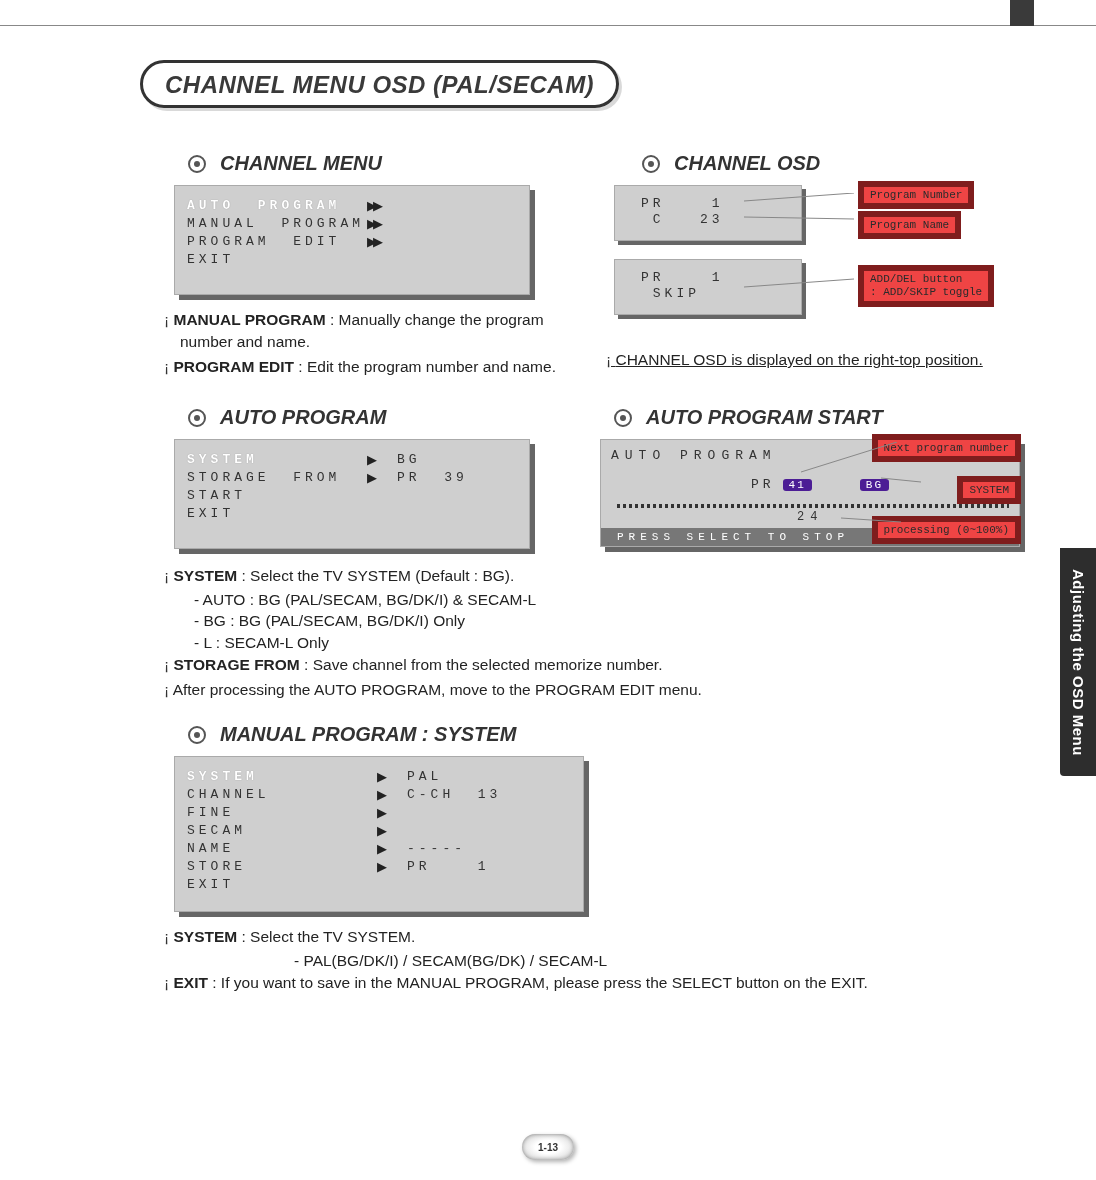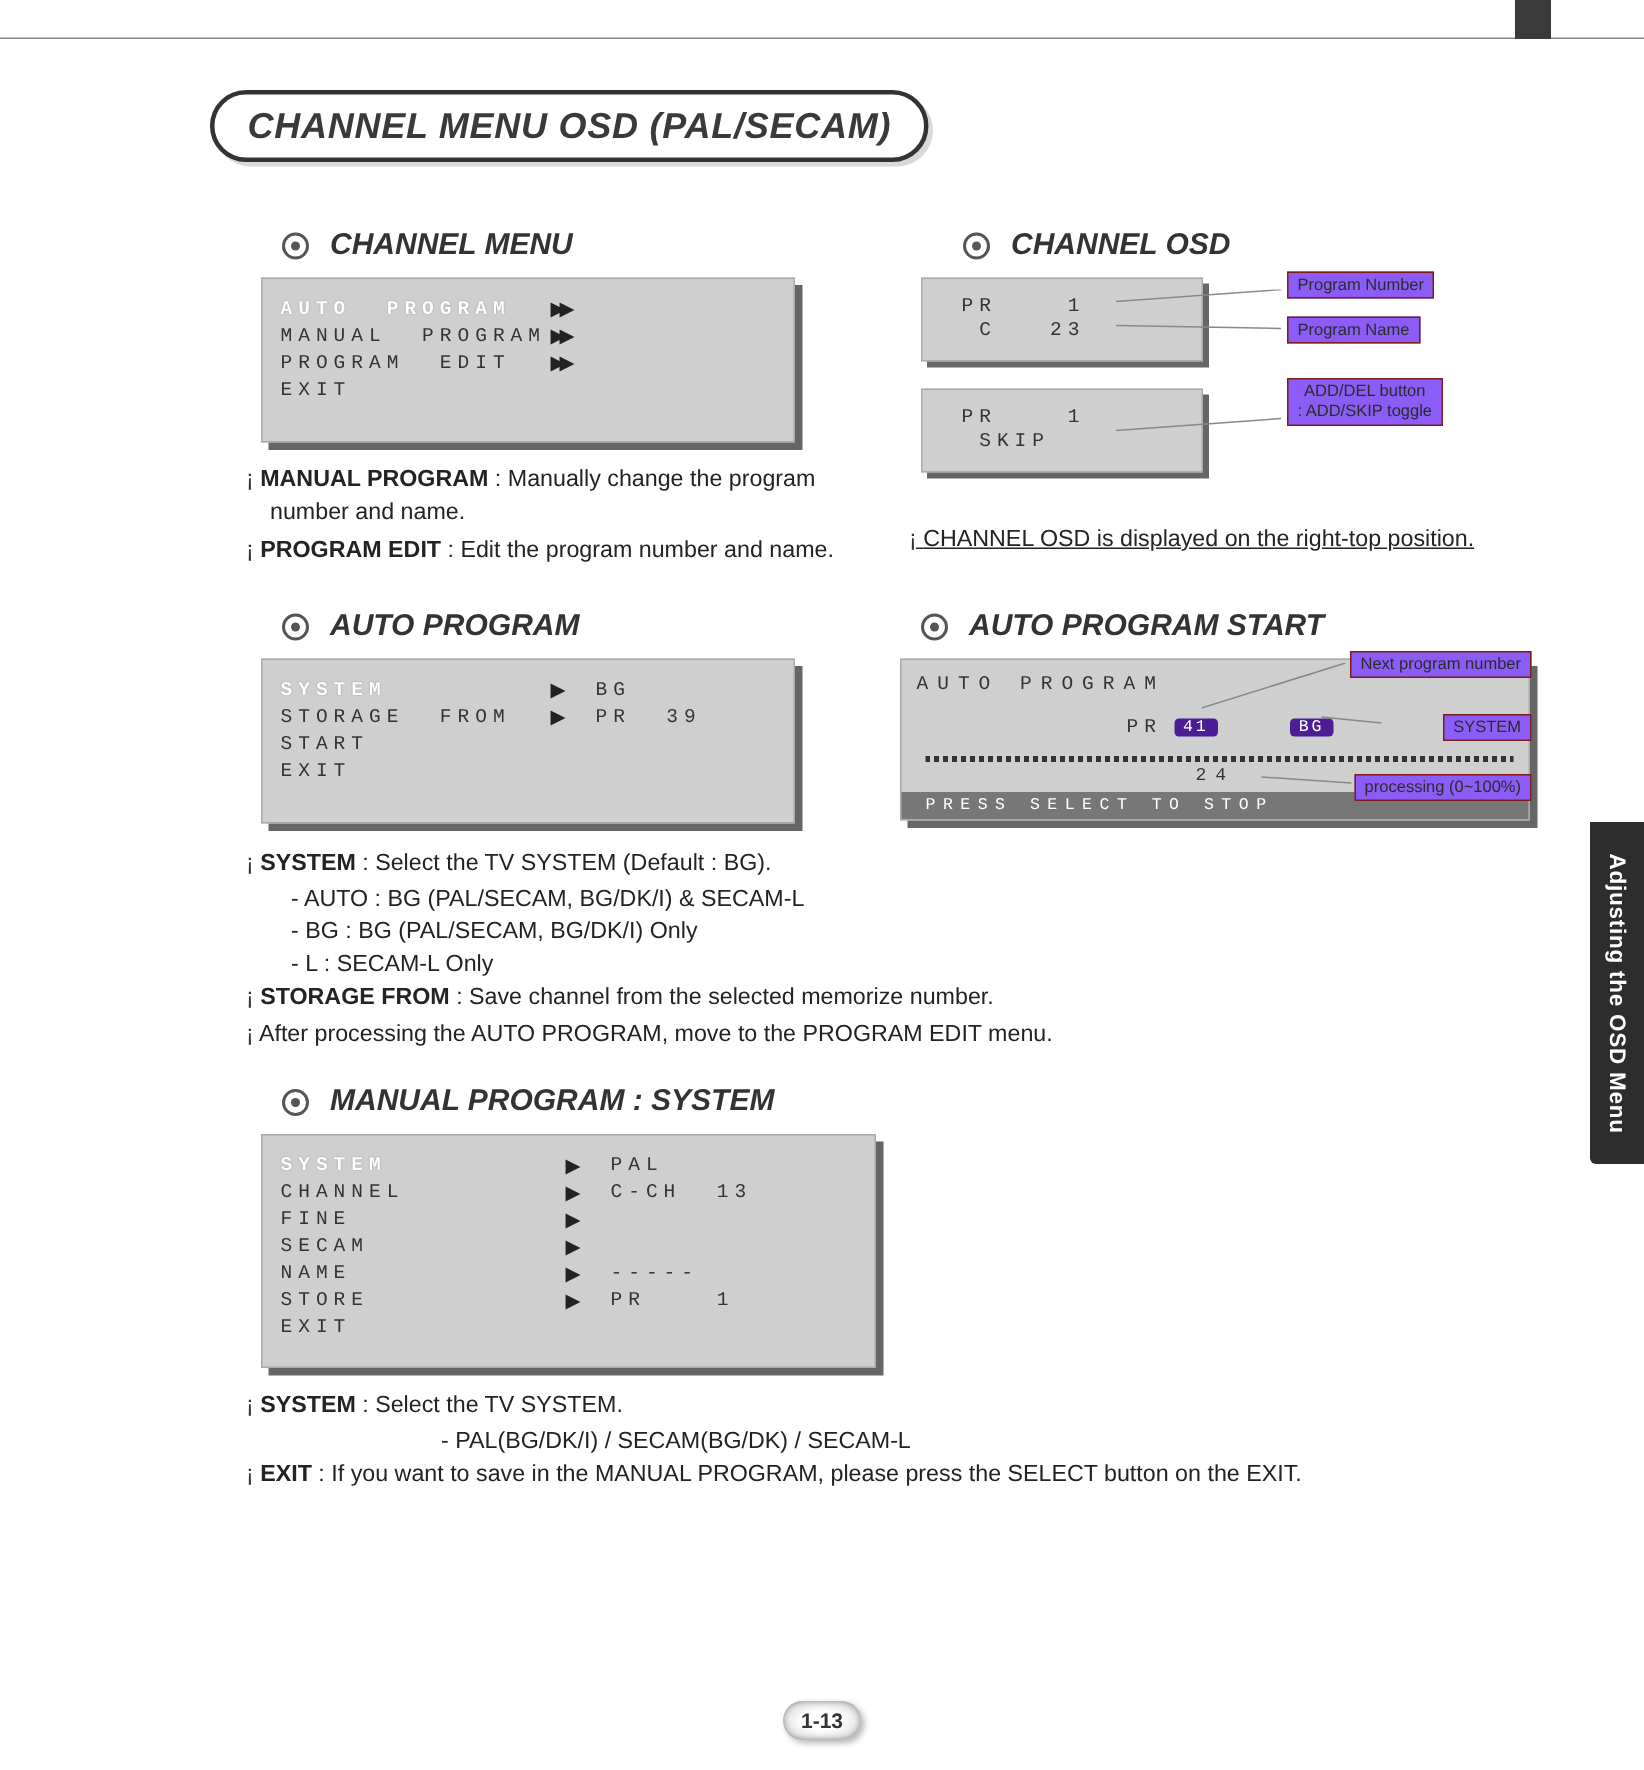--- a/index.html
+++ b/index.html
@@ -84,23 +84,23 @@
   .osd-row .val { letter-spacing:4px; white-space:pre;}
   .osd-row.wide .lbl { width: 190px;}
   .osd-box.start { width:420px; padding:8px 4px 0 10px; position:relative;}
   .osd-box.start .title-row{letter-spacing:6px; font-size:13px;}
   .osd-box.start .pr-row { margin-top:14px; padding-left:140px; display:flex; align-items:center; gap:8px;}
   .osd-box.start .pill { background:#4c1d95; color:#fff; padding:0 6px; border-radius:3px; letter-spacing:2px; font-size:11px;}
   .osd-box.start .bar { margin:12px 6px 4px 6px; height:4px; background: repeating-linear-gradient(90deg,#333 0 3px, transparent 3px 6px);}
   .osd-box.start .numline { padding-left:186px; font-size:12px; letter-spacing:6px; margin-top:-2px; margin-bottom:2px;}
   .osd-box.start .footer { background:#777; color:#fff; letter-spacing:5px; font-size:11px; padding:3px 0 3px 16px; margin:4px -4px 0 -10px;}
   .mini-bubble {
-    position:absolute; background:#8b5cf6; color:#2b2b2b;
-    font-size:11px; letter-spacing:0; font-family:Liberation Sans, sans-serif;
-    padding:2px 6px; border:1px solid #7f1d1d; white-space:nowrap;
+    position:absolute; background:#ef4444; color:#2b2b2b;
+    font-size:11px; letter-spacing:0; font-family:Liberation Mono, monospace;
+    padding:2px 6px; border:6px solid #7f1d1d; white-space:nowrap;
   }
 
   .small-osd {
     margin-left:20px;
     width: 188px; height:56px;
     background:#cfcfcf; border:1px solid #aaa;
     box-shadow: 4px 4px 0 rgba(0,0,0,0.6);
     font-family:"Courier New",monospace; letter-spacing:4px; font-size:13px; color:#333;
     padding:10px 0 0 26px;
     position: relative;
@@ -118,21 +118,21 @@
     position:absolute; left:50%; transform:translateX(-50%);
     bottom:18px;
     width:52px;height:30px;
     display:flex;align-items:center;justify-content:center;
   }
   .footer-page .oval{
     width:52px;height:26px;border-radius:14px;
     background: radial-gradient(ellipse at center, #fff 35%, #ccc 100%);
     box-shadow: inset 0 0 4px rgba(0,0,0,0.4), 2px 2px 4px rgba(0,0,0,0.3);
     display:flex;align-items:center;justify-content:center;
-    font-size:14px;color:#333;font-weight:bold;
+    font-size:10px;color:#333;font-weight:bold;
   }
 
   svg.conn { position:absolute; pointer-events:none; }
 </style>
 </head>
 <body>
 
 <div class="page-margin-top">
     <div class="blk"></div>
   </div>
@@ -185,21 +185,21 @@
           <div class="r">PR    1</div>
           <div class="r"> C   23</div>
         </div>
         <div class="small-osd" style="margin-top:18px;">
           <div class="r">PR    1</div>
           <div class="r"> SKIP</div>
         </div>
 
         <div class="mini-bubble" style="left:264px; top:-4px;">Program Number</div>
         <div class="mini-bubble" style="left:264px; top:26px;">Program Name</div>
-        <div class="mini-bubble" style="left:264px; top:67px; white-space:pre-line; line-height:1.2;text-align:center;">ADD/DEL button
+        <div class="mini-bubble" style="left:264px; top:80px; white-space:pre-line; line-height:1.2;">ADD/DEL button
 : ADD/SKIP toggle</div>
 
         <svg class="conn" style="left:150px;top:8px;" width="120" height="120">
           <line x1="0" y1="8" x2="110" y2="0" stroke="#888" stroke-width="1"></line>
           <line x1="0" y1="24" x2="110" y2="26" stroke="#888" stroke-width="1"></line>
           <line x1="0" y1="94" x2="110" y2="86" stroke="#888" stroke-width="1"></line>
         </svg>
       </div>
 
       <div class="para" style="margin-left:12px;text-decoration:underline;">

